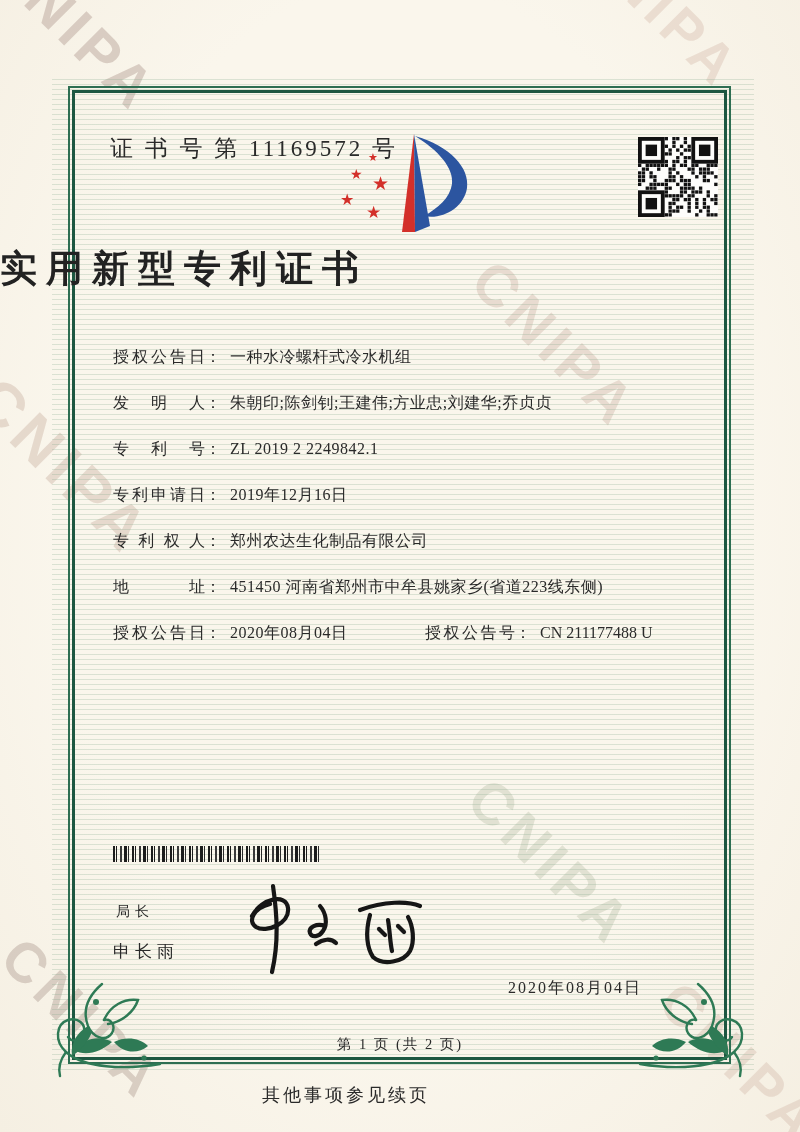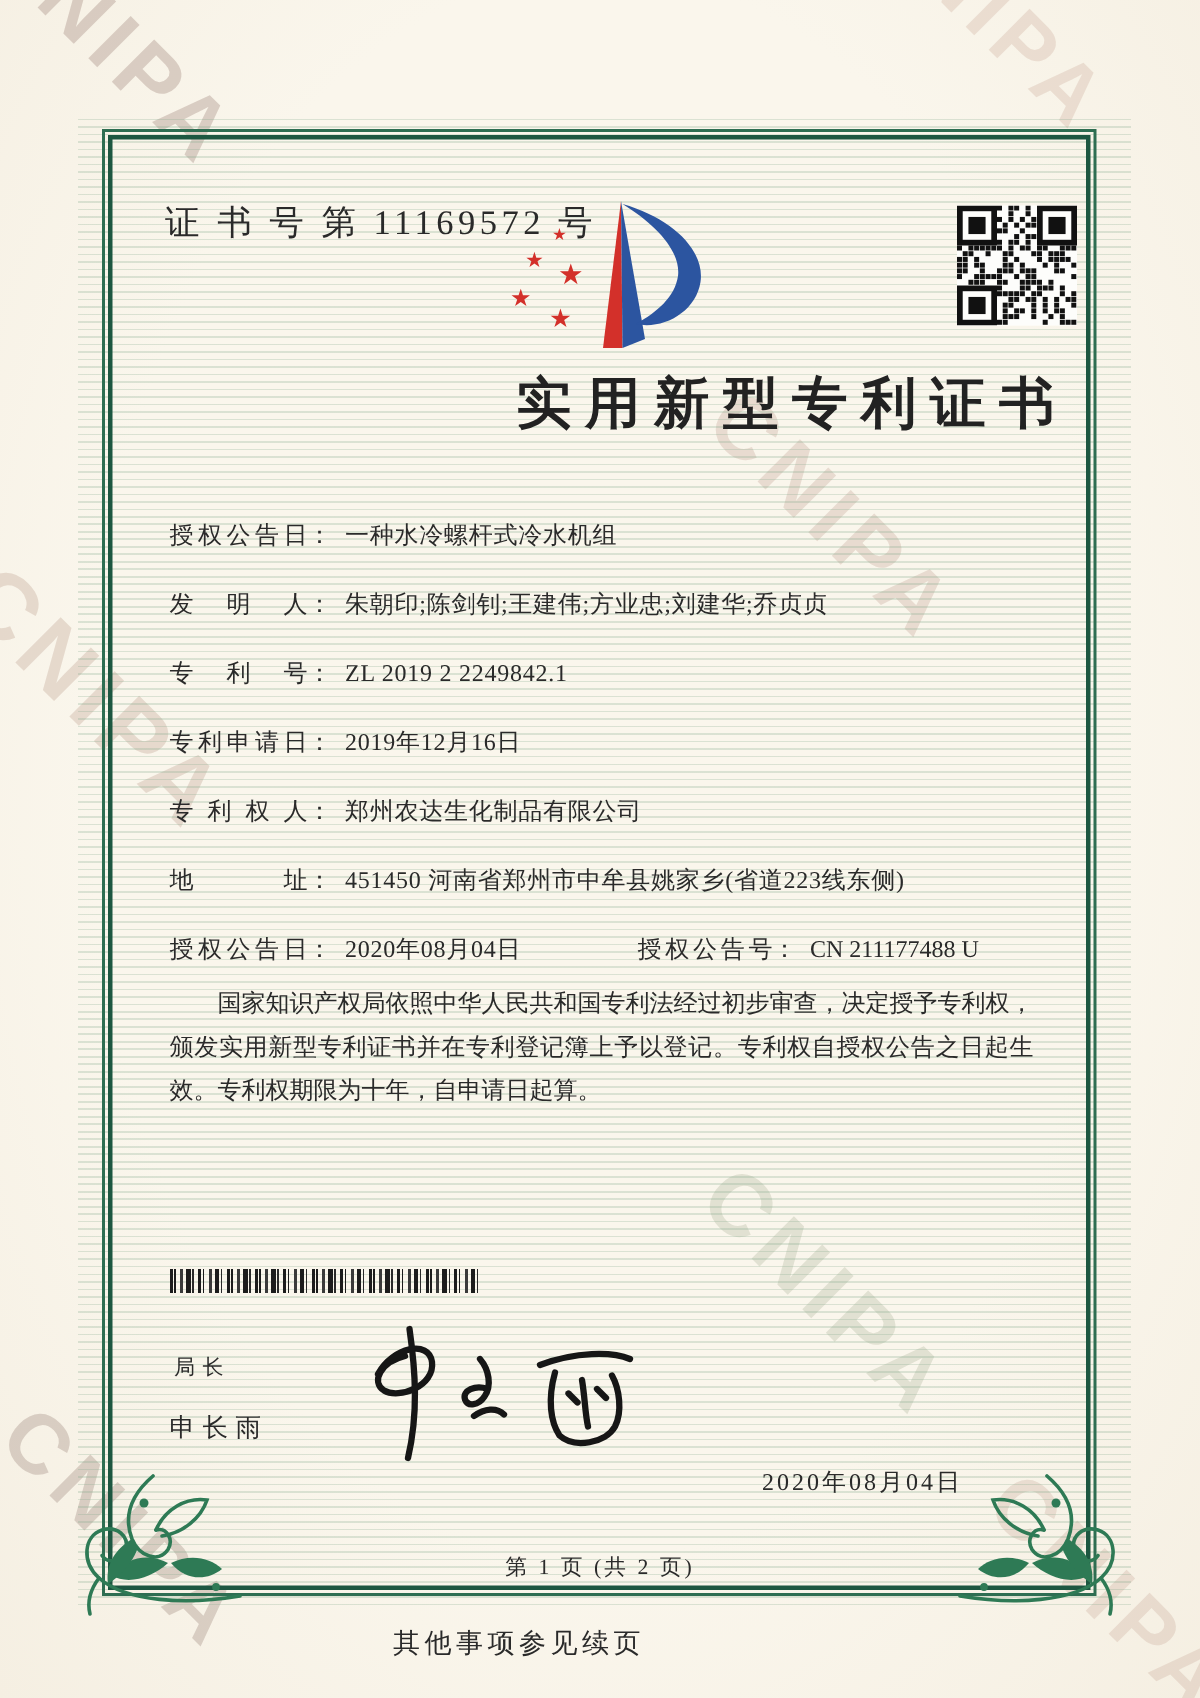--- a/index.html
+++ b/index.html
@@ -41,21 +41,21 @@
   
   .flourish{position:absolute;width:118px;height:100px;}
   .flourish.bl{left:44px;top:980px;}
   .flourish.br{left:638px;top:980px;transform:scaleX(-1);}
   
   .cert-no{position:absolute;left:110px;top:133px;font-size:23px;letter-spacing:3px;}
   .logo{position:absolute;left:322px;top:128px;width:160px;height:110px;}
   .logo .star{position:absolute;color:#d3302a;line-height:1;}
   .qr{position:absolute;left:638px;top:137px;width:80px;height:80px;background:#fdfdfb;}
   .title{
-    position:absolute;left:0;top:244px;width:712px;text-align:right;
+    position:absolute;left:0;top:244px;width:712px;text-align:left;
     font-size:37px;font-weight:bold;letter-spacing:9px;color:#222;
   }
   
   .field{position:absolute;left:113px;font-size:16px;white-space:nowrap;}
   .field .lbl{
     display:inline-block;width:92px;text-align:justify;text-align-last:justify;
     vertical-align:top;
   }
   .field .val{margin-left:9px;letter-spacing:0.5px;margin-top:40px;}
   .f1{top:347px;} .f2{top:393px;} .f3{top:439px;} .f4{top:485px;}
@@ -341,21 +341,20 @@
   <span class="lbl">地址</span><span>：</span><span class="val">451450 河南省郑州市中牟县姚家乡(省道223线东侧)</span>
 </div>
 <div class="field f7">
   <span class="lbl">授权公告日</span><span>：</span><span class="val">2020年08月04日</span>
 </div>
 <div class="grant-no">
   <span class="lbl">授权公告号</span><span>：</span><span class="val">CN 211177488 U</span>
 </div>
 
 <div class="paras">
-  <p>国家知识产权局依照中华人民共和国专利法经过初步审查，决定授予专利权，颁发实用新型专利证书并在专利登记簿上予以登记。专利权自授权公告之日起生效。专利权期限为十年，自申请日起算。</p>
 </div>
 
 <div class="barcode"></div>
 
 <div class="signer-title">局长</div>
 <div class="signer-name">申长雨</div>
 <svg class="signature" viewBox="0 0 210 100" fill="none" stroke="#161616" stroke-width="4.2" stroke-linecap="round" stroke-linejoin="round">
   <path d="M20,36 C30,18 54,13 56,28 C58,44 34,53 24,47 C15,41 22,28 38,24"></path>
   <path d="M41,6 C45,34 47,62 40,92"></path>
   <path d="M88,26 C94,33 96,44 91,51 C87,57 80,58 78,53 C76,47 85,43 93,46"></path>

